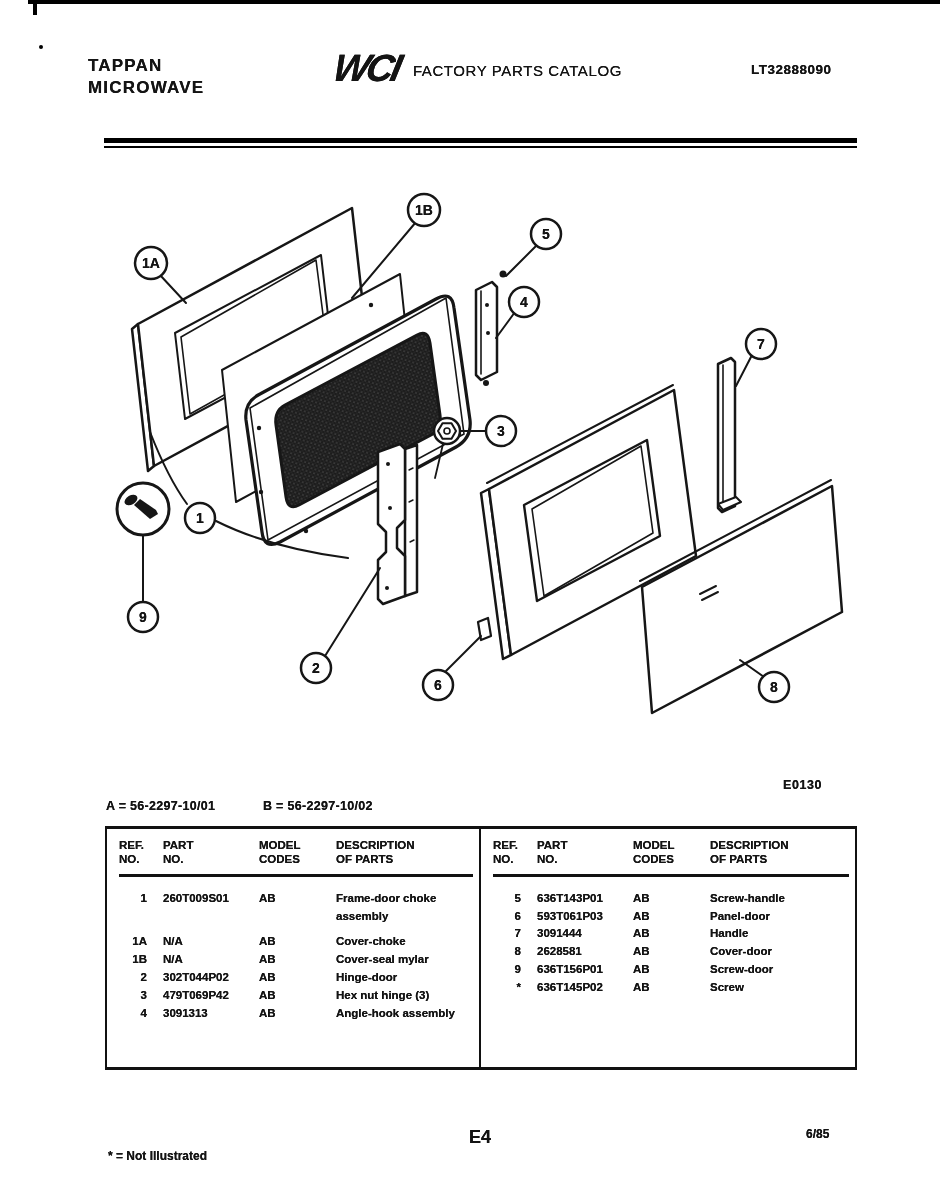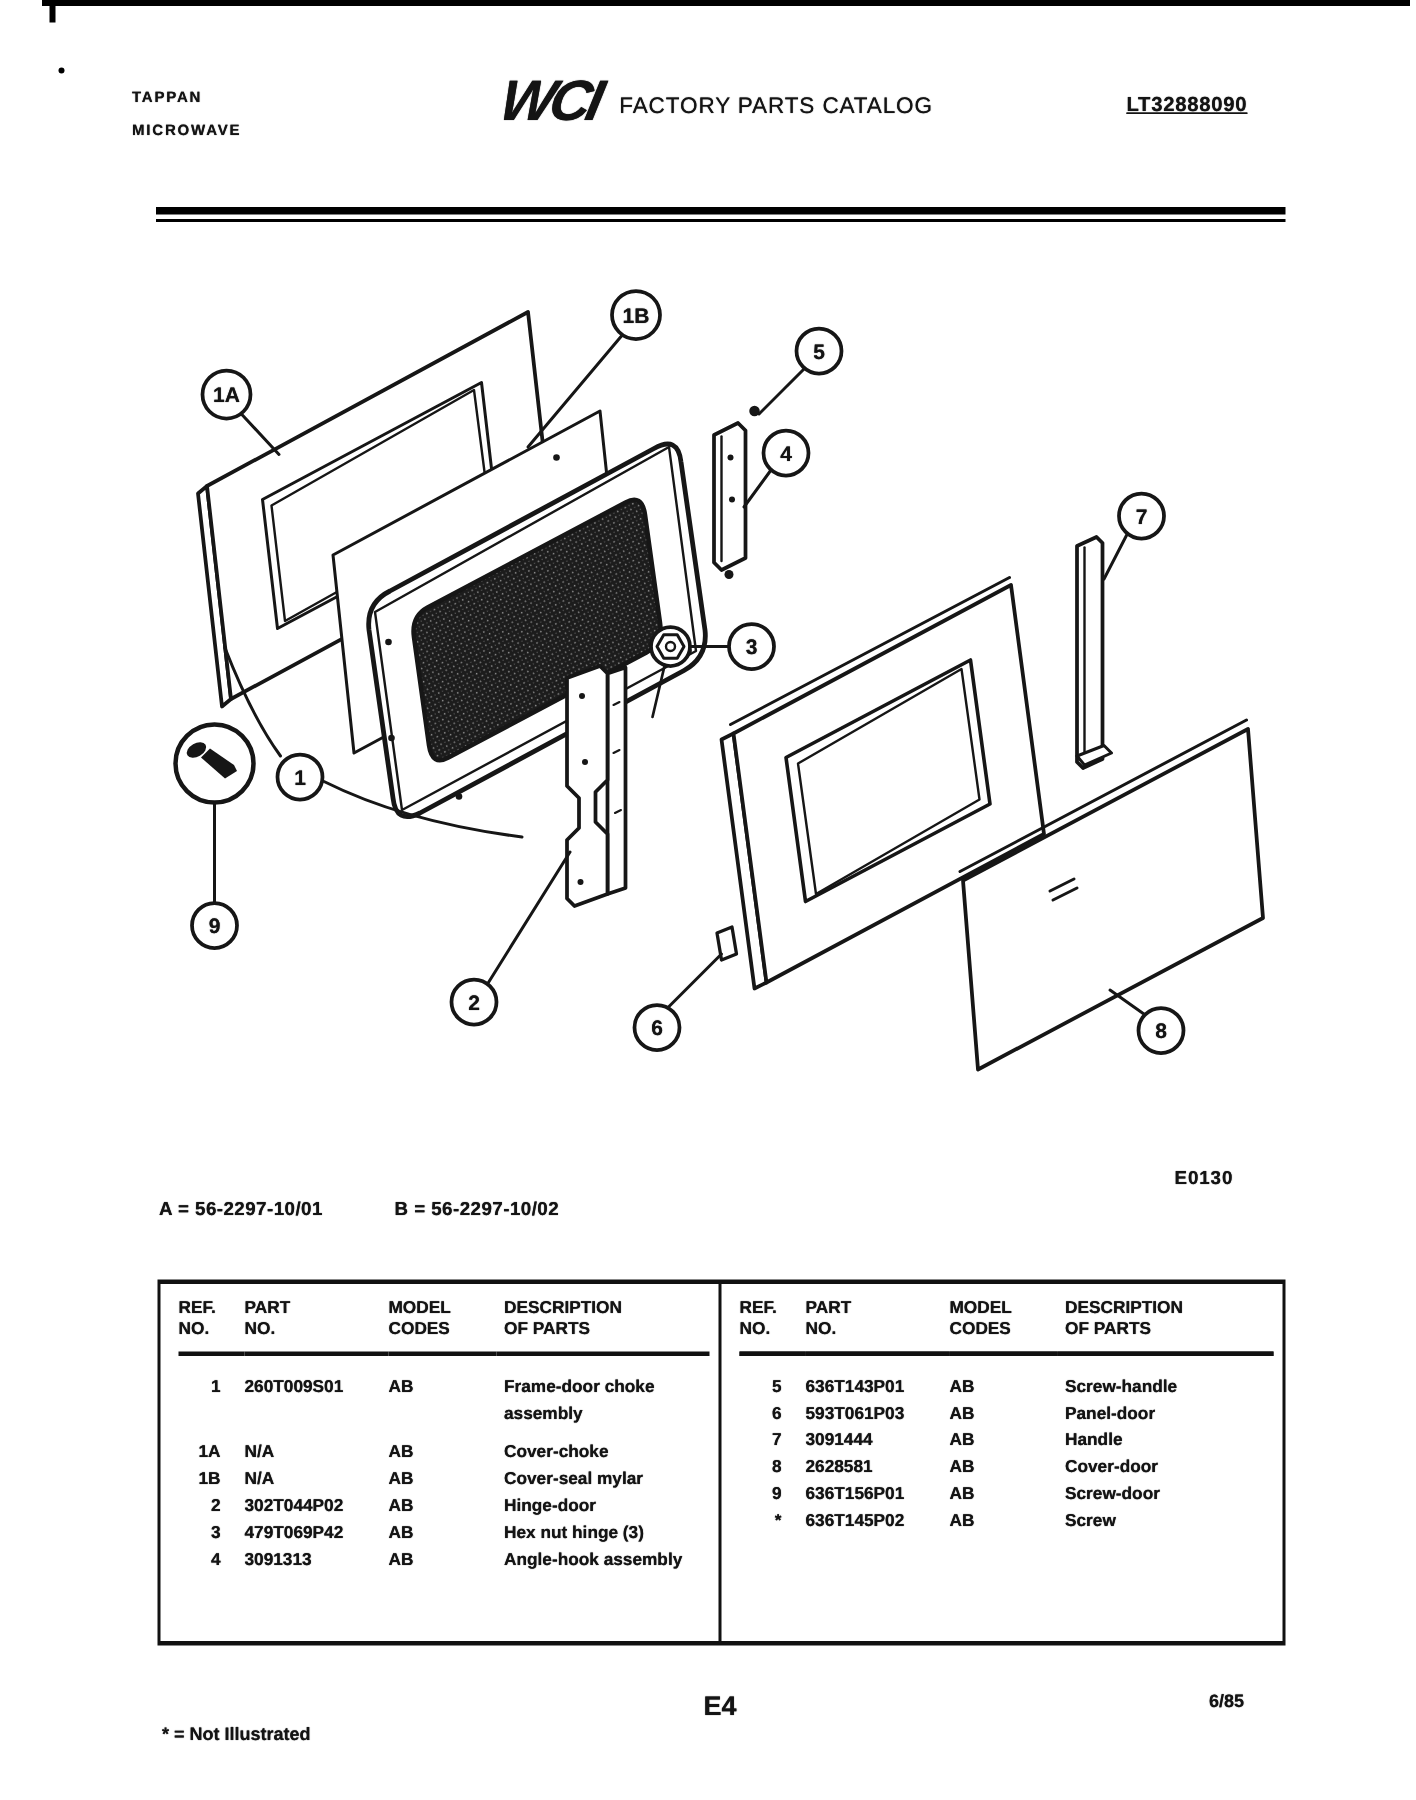--- a/index.html
+++ b/index.html
@@ -6,36 +6,36 @@
   body{
     width:944px;height:1200px;position:relative;background:#fff;
     font-family:"Liberation Sans",sans-serif;color:#141414;overflow:hidden;
   }
   .ink{text-shadow:0 0 .6px currentColor;}
   
   .scan-bar{position:absolute;left:28px;top:0;width:912px;height:4px;background:#000;}
   .scan-tick{position:absolute;left:33px;top:4px;width:4px;height:11px;background:#000;}
   .scan-speck{position:absolute;left:39px;top:45px;width:4px;height:4px;background:#000;border-radius:50%;}
   
-  .brand{position:absolute;left:88px;top:55px;font-size:10px;font-weight:700;letter-spacing:1.2px;line-height:22px;}
+  .brand{position:absolute;left:88px;top:55px;font-size:17px;font-weight:700;letter-spacing:1.2px;line-height:22px;}
   .logo-wrap{position:absolute;left:334px;top:48px;display:flex;align-items:center;}
   .wci{font-size:38px;font-weight:700;font-style:italic;letter-spacing:-3px;transform:skewX(-12deg);line-height:40px;}
   .cat-title{font-size:15px;font-weight:400;letter-spacing:.6px;margin-left:14px;margin-top:4px;}
-  .docnum{position:absolute;left:751px;top:62px;font-size:13.5px;font-weight:700;letter-spacing:.5px;text-decoration:underline;}
+  .docnum{position:absolute;left:751px;top:62px;font-size:13.5px;font-weight:700;letter-spacing:.5px;}
   .rule1{position:absolute;left:104px;top:138px;width:753px;height:5px;background:#000;}
   .rule2{position:absolute;left:104px;top:146px;width:753px;height:2px;background:#000;}
   
   .diagram{position:absolute;left:85px;top:170px;width:780px;height:600px;}
   svg text{font-family:"Liberation Sans",sans-serif;font-weight:700;font-size:14px;text-anchor:middle;fill:#141414;}
   .figcode{position:absolute;left:783px;top:778px;font-size:12.5px;font-weight:700;letter-spacing:.6px;}
   .models{position:absolute;left:106px;top:799px;font-size:12.5px;font-weight:700;letter-spacing:.3px;}
   .models .model-b{margin-left:44px;}
   
   .parts-table{
-    position:absolute;left:105px;top:853px;width:752px;height:244px;box-sizing:border-box;
+    position:absolute;left:105px;top:826px;width:752px;height:244px;box-sizing:border-box;
     border-top:3px solid #111;border-bottom:3px solid #111;border-left:2px solid #111;border-right:2px solid #111;
     display:flex;
   }
   .half{width:50%;box-sizing:border-box;padding:9px 6px 0 12px;}
   .half.left{border-right:2px solid #111;}
   .half table{width:100%;border-collapse:collapse;table-layout:fixed;}
   .c-ref{width:44px;}.c-part{width:96px;}.c-codes{width:72px;}
   th{text-align:left;font-size:11.5px;line-height:1.25;padding:0 0 7px 0;border-bottom:3px solid #111;vertical-align:top;}
   td{font-size:11.5px;font-weight:700;line-height:1.55;vertical-align:top;padding:0;}
   td.ref{text-align:right;padding-right:16px;}

